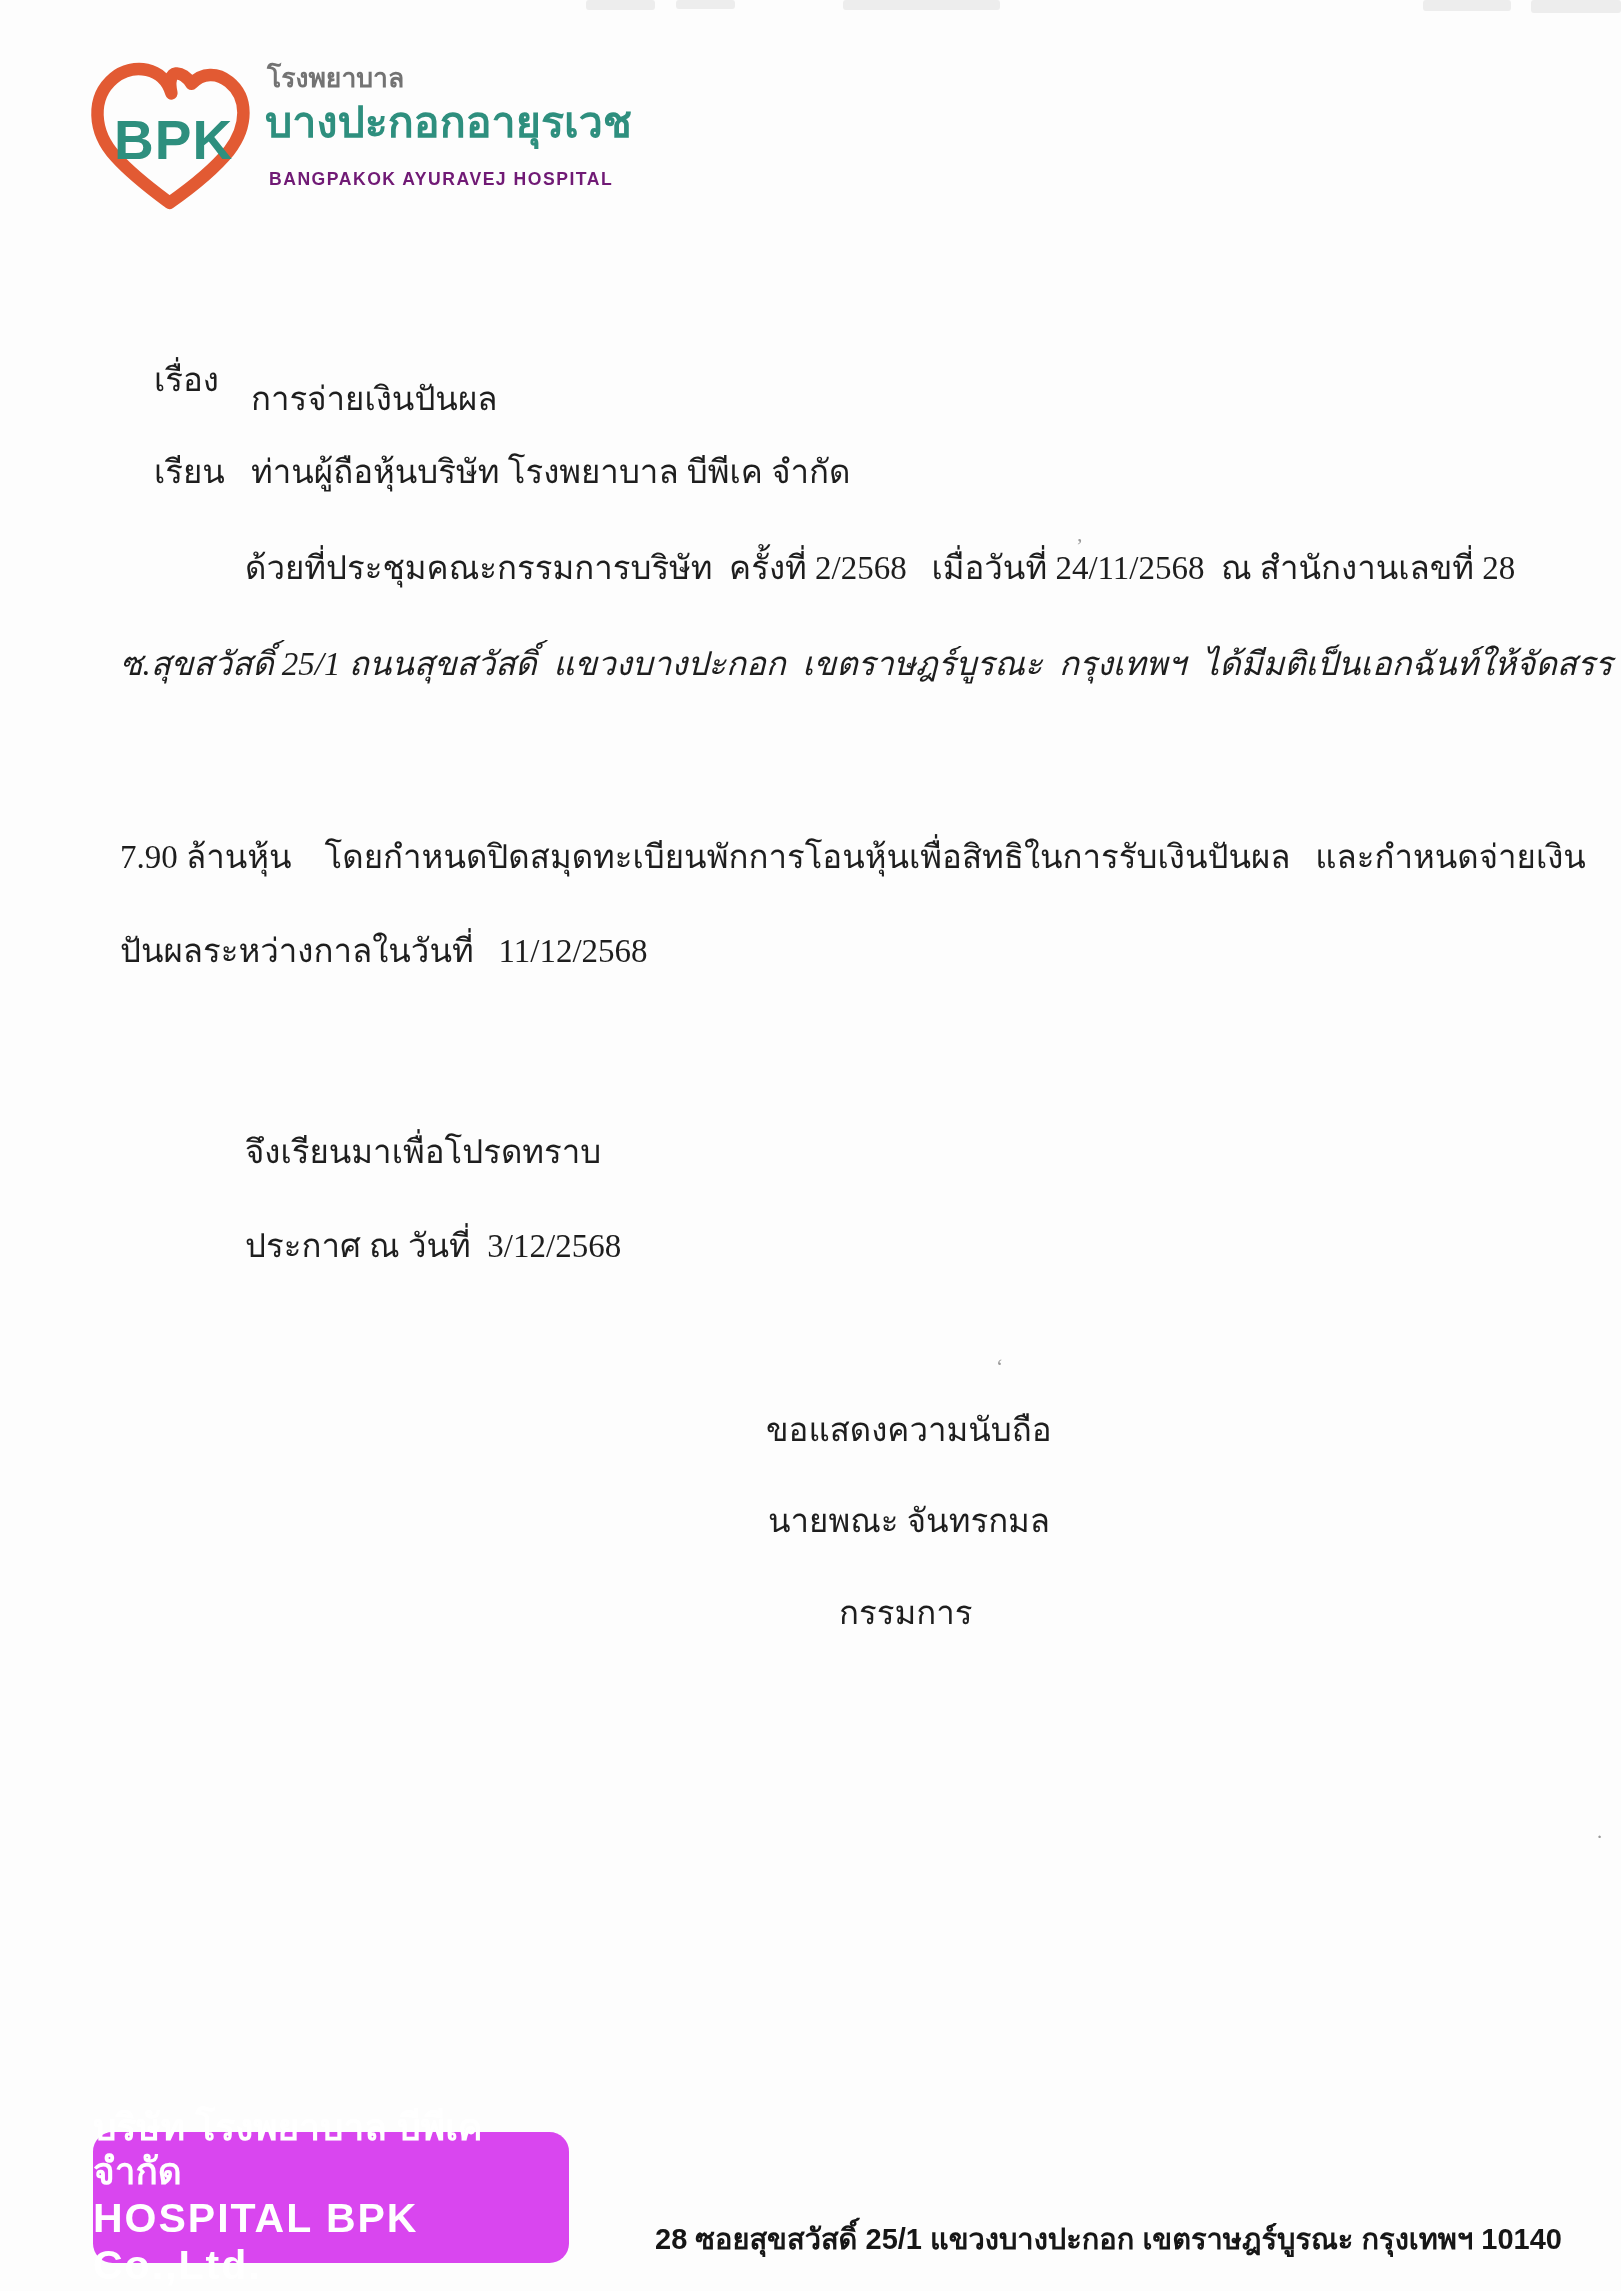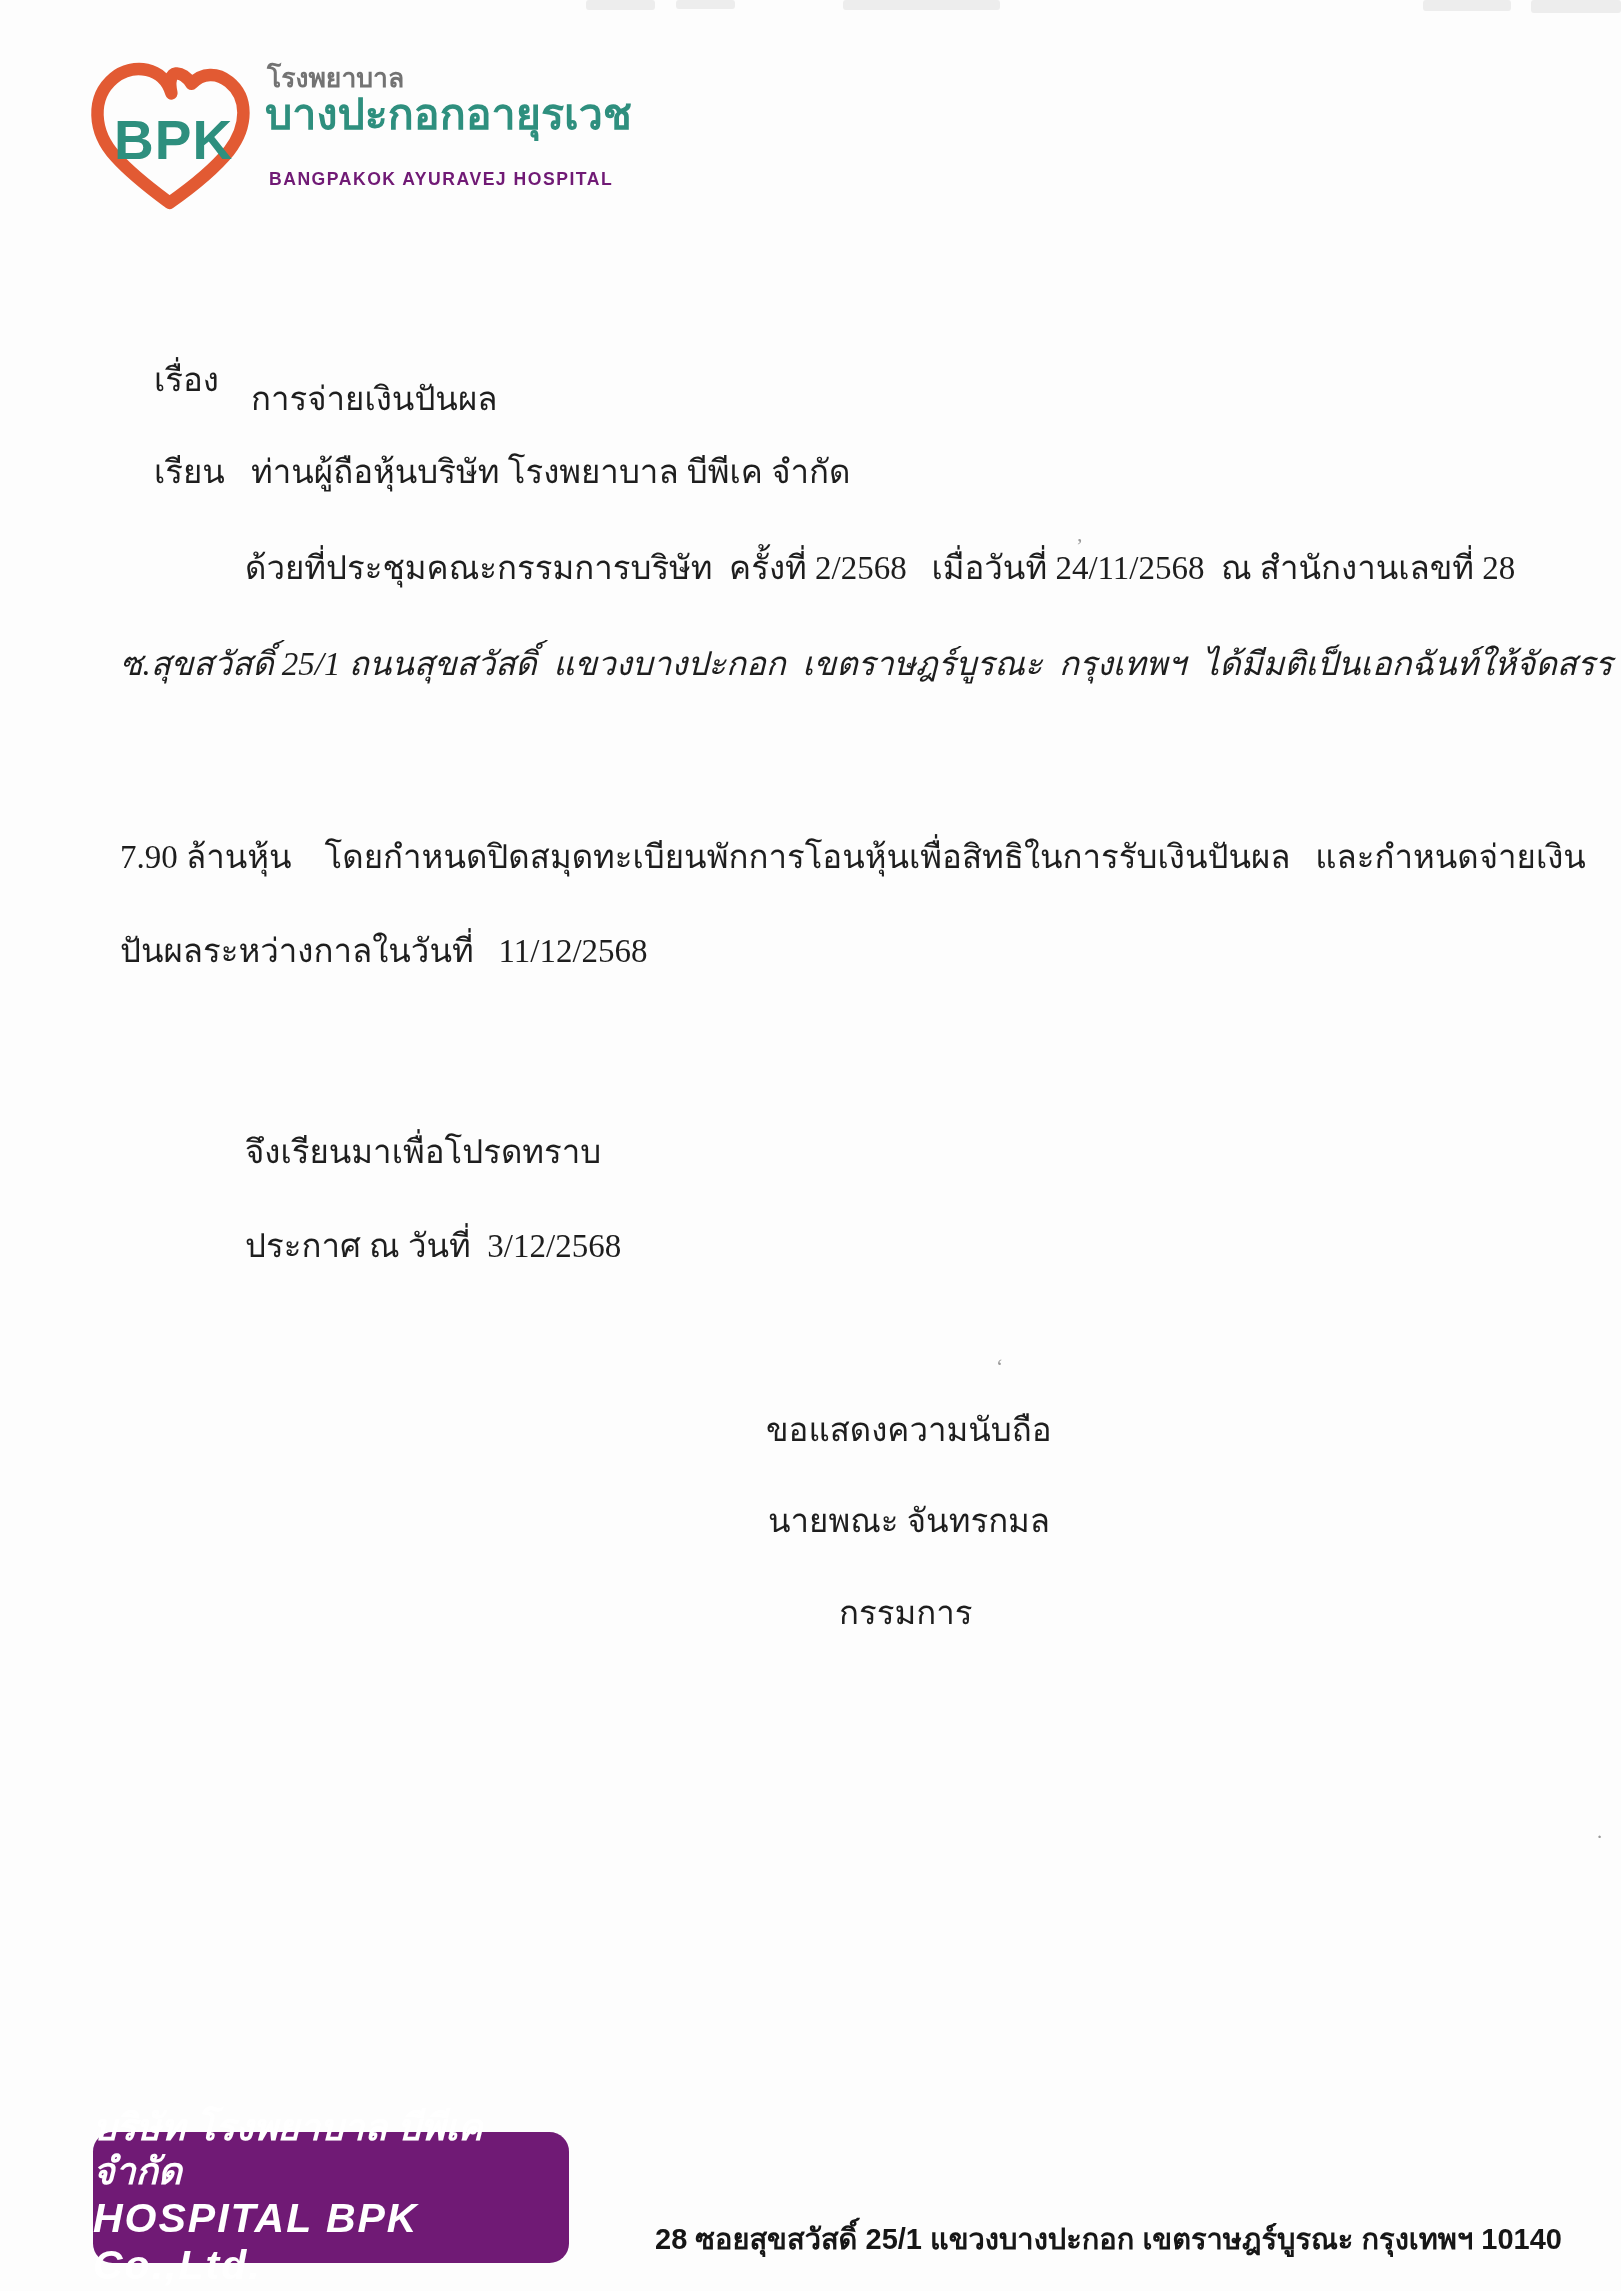--- a/index.html
+++ b/index.html
@@ -22,21 +22,21 @@
     position:absolute;left:55px;top:61px;
     font-family:"Liberation Sans","DejaVu Sans",sans-serif;
     font-weight:bold;font-size:55px;letter-spacing:1px;
   }
   .logo-thai-small{
     position:absolute;left:208px;top:9.8px;
     font-family:"Liberation Sans","DejaVu Sans",sans-serif;
     font-size:26.5px;font-weight:bold;
   }
   .logo-thai-big{
-    position:absolute;left:206px;top:33px;
+    position:absolute;left:206px;top:41px;
     font-family:"Liberation Sans","DejaVu Sans",sans-serif;
     font-size:43px;font-weight:bold;
   }
   .logo-english{
     position:absolute;left:210px;top:122px;
     font-family:"Liberation Sans","DejaVu Sans",sans-serif;
     font-size:17.6px;font-weight:bold;letter-spacing:1.5px;
   }
 
   
@@ -101,21 +101,21 @@
   <div class="abs body-text" style="left:120px;top:838px;">7.90 ล้านหุ้น    โดยกำหนดปิดสมุดทะเบียนพักการโอนหุ้นเพื่อสิทธิในการรับเงินปันผล   และกำหนดจ่ายเงิน</div>
   <div class="abs body-text" style="left:120px;top:932px;">ปันผลระหว่างกาลในวันที่   11/12/2568</div>
 
   <div class="abs body-text" style="left:245px;top:1133px;">จึงเรียนมาเพื่อโปรดทราบ</div>
   <div class="abs body-text" style="left:245px;top:1227px;">ประกาศ ณ วันที่  3/12/2568</div>
 
   <div class="abs body-text" style="left:766px;top:1411px;text-align:center;">ขอแสดงความนับถือ</div>
   <div class="abs body-text" style="left:768px;top:1502px;">นายพณะ จันทรกมล</div>
   <div class="abs body-text" style="left:839px;top:1594px;">กรรมการ</div>
 
-  <div class="footer-box" style="background:#701a75;font-style:italic;">
+  <div class="footer-box" style="background:#d946ef;">
     <div class="footer-box-thai">บริษัท โรงพยาบาล บีพีเค จำกัด</div>
     <div class="footer-box-eng">HOSPITAL BPK Co.,Ltd.</div>
   </div>
 
   <div class="footer-right">
     <div>28 ซอยสุขสวัสดิ์ 25/1 แขวงบางปะกอก เขตราษฎร์บูรณะ กรุงเทพฯ 10140</div>
     
     
   </div>
 

